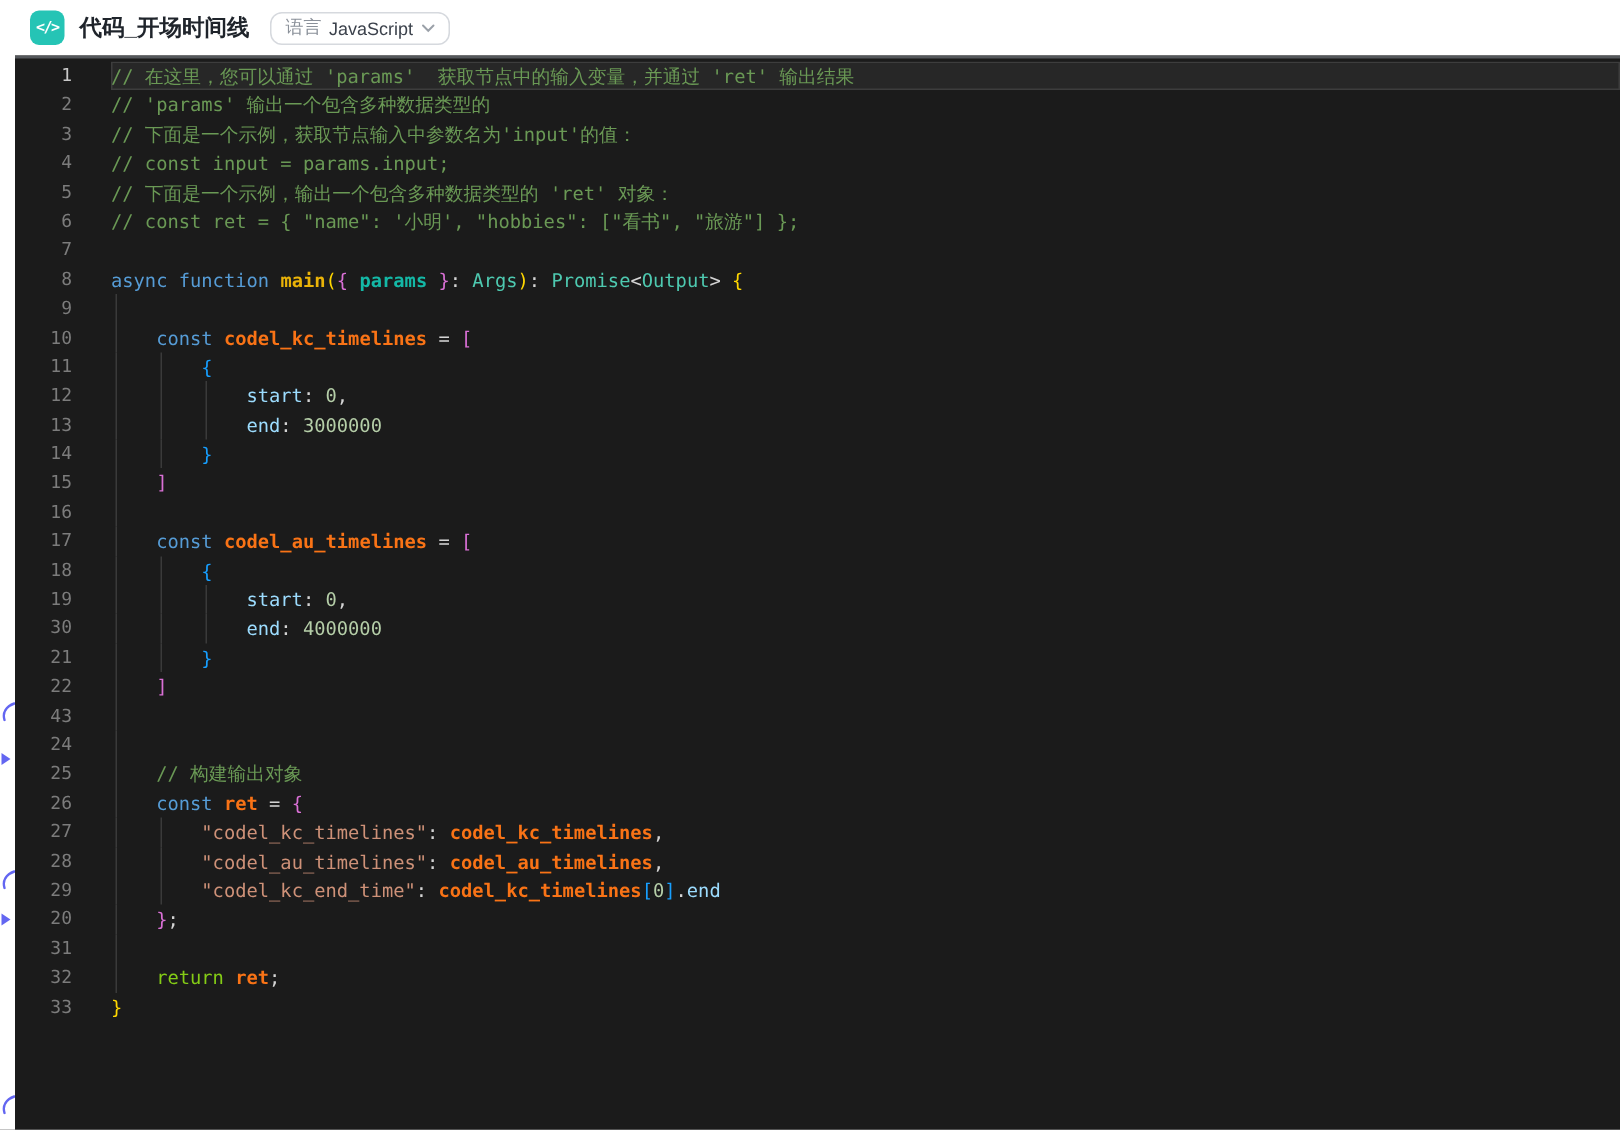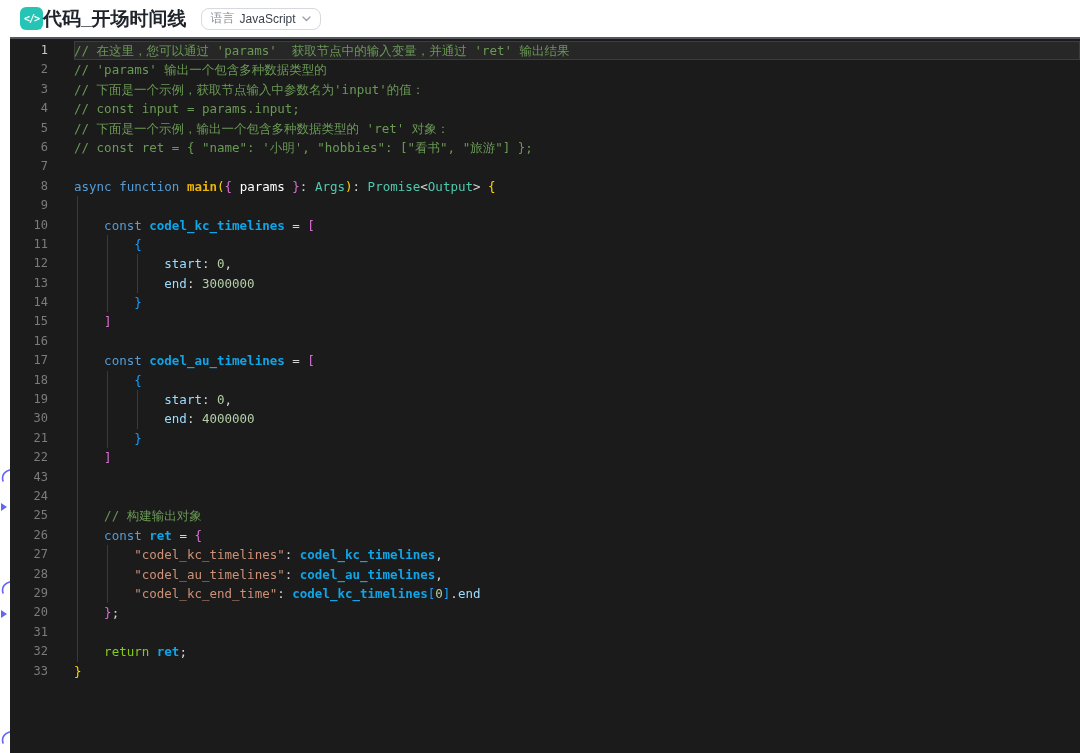--- a/index.html
+++ b/index.html
@@ -17,21 +17,21 @@
     position:absolute;top:0;left:0;right:0;height:37px;background:#fff;
     display:flex;align-items:center;padding-left:20px;
   }
   .hicon{
     width:23px;height:23px;border-radius:6px;background:var(--accent);
     color:#fff;display:flex;align-items:center;justify-content:center;
     font-family:"DejaVu Sans Mono","Liberation Mono",monospace;
     font-size:10px;font-weight:700;letter-spacing:-1px;flex:none;
   }
   .title{
-    font-size:19px;font-weight:700;color:#1f242b;
+    margin-left:10px;font-size:15px;font-weight:700;color:#1f242b;
   }
   .pill{
     margin-left:14px;display:flex;align-items:center;gap:5px;height:22px;
     border:1px solid #d6d9de;border-radius:8px;background:#fff;
     padding:0 9px;font-size:12px;color:#8a9099;cursor:pointer;
   }
   .pill .val{color:#3c424c}
   .pill .chev{display:flex;align-items:center;margin-left:1px}
   
   .strip{position:absolute;left:0;top:37px;bottom:0;width:10px;background:#fff}
@@ -54,23 +54,23 @@
     background:rgba(255,255,255,0.055);
     box-shadow:inset 0 0 0 1px rgba(255,255,255,0.10);
   }
   .line.active .num{color:#c8c8c8}
   .guide{position:absolute;top:0;bottom:0;width:1px;background:#3a3a3a}
   
   .t-cm{color:#6a9955}
   .t-kw{color:#569cd6}
   .t-ctl{color:#84cc16}
   .t-fn{color:#eab308;font-weight:700}
-  .t-par{color:#ffffff;font-weight:400}
+  .t-par{color:#14b8a6;font-weight:700}
   .t-ty{color:#4ec9b0}
-  .t-v{color:#0ea5e9;font-weight:600}
+  .t-v{color:#f97316;font-weight:600}
   .t-pr{color:#9cdcfe}
   .t-s{color:#ce9178}
   .t-n{color:#b5cea8}
   .t-pl{color:#d4d4d4}
   .t-b1{color:#ffd700}
   .t-b2{color:#da70d6}
   .t-b3{color:#179fff}
 </style>
 </head>
 <body>

